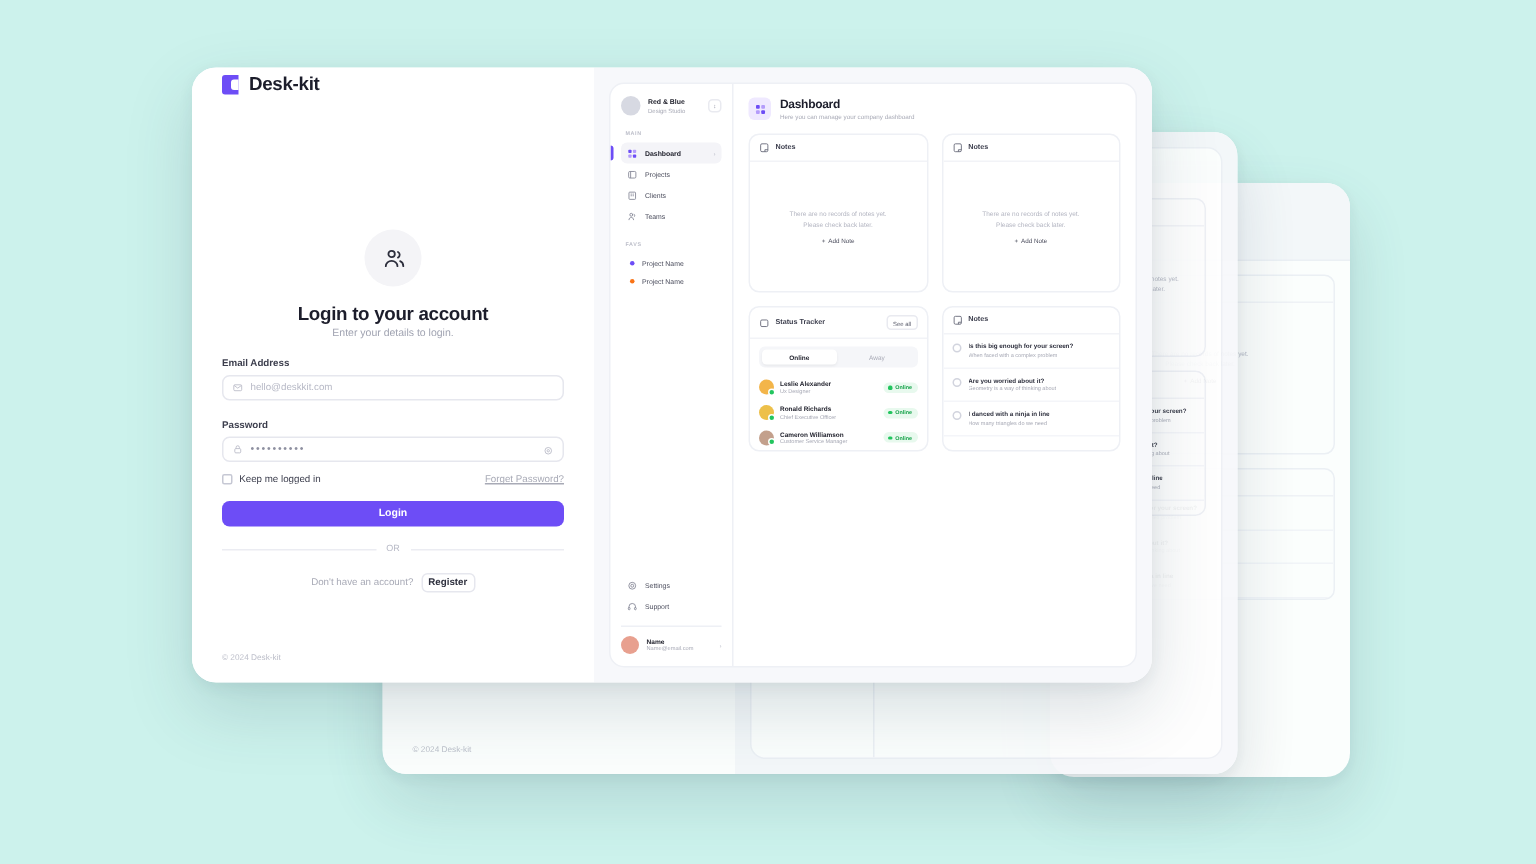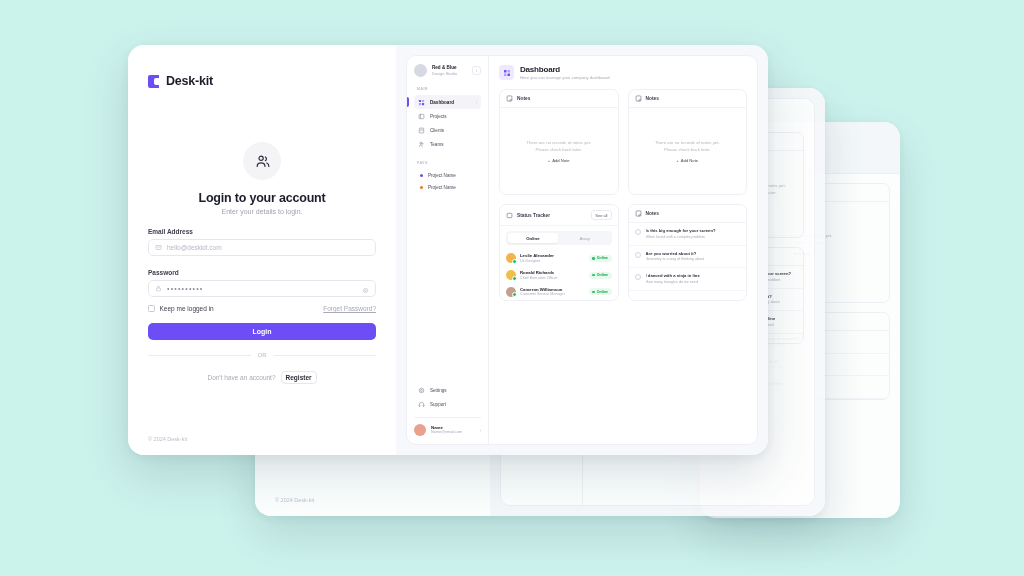--- a/index.html
+++ b/index.html
@@ -26,36 +26,36 @@
   #card2 { left: 255px; top: 88px; width: 570px; height: 428px; }
 
   
   #card1 { left: 128px; top: 45px; width: 640px; height: 410px; }
 
   
   .login-pane {
     position: relative;
     width: 268px; height: 100%;
     background: #fff;
-    padding: 29px 20px;
+    padding: 4px 20px;
   }
   .brand { display: flex; align-items: center; gap: 7px; }
   .brand-mark {
     width: 11px; height: 13px; background: #6d4df6;
     border-radius: 2px 0 0 2px;
     position: relative;
   }
   .brand-mark:after{
     content:""; position:absolute; right:0; top:3px;
     width:5px; height:7px; background:#fff; border-radius:2px 0 0 2px;
   }
   .brand-name { font-size: 12.5px; font-weight: 700; color: #1c1d2b; letter-spacing: -.2px; }
 
   .login-body {
-    position: absolute; left: 20px; right: 20px; top: 97px;
+    position: absolute; left: 20px; right: 20px; top: 108px;
   }
   .avatar-circle {
     width: 38px; height: 38px; border-radius: 50%;
     background: #f4f4f7; margin: 0 auto 11px;
     display: flex; align-items: center; justify-content: center;
   }
   .login-title {
     text-align: center; font-size: 12.5px; font-weight: 700;
     color: #1c1d2b; letter-spacing: -.2px;
   }

